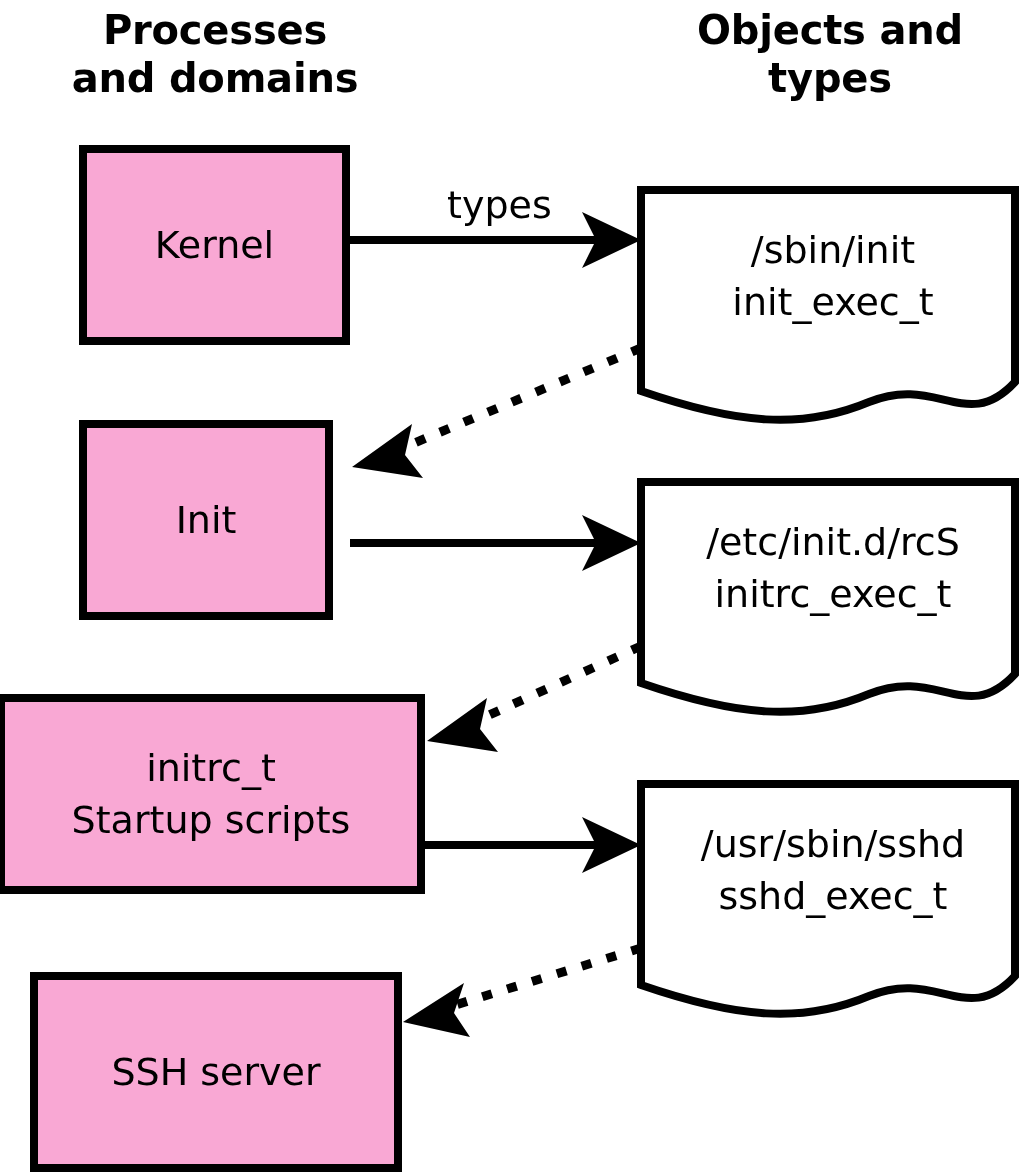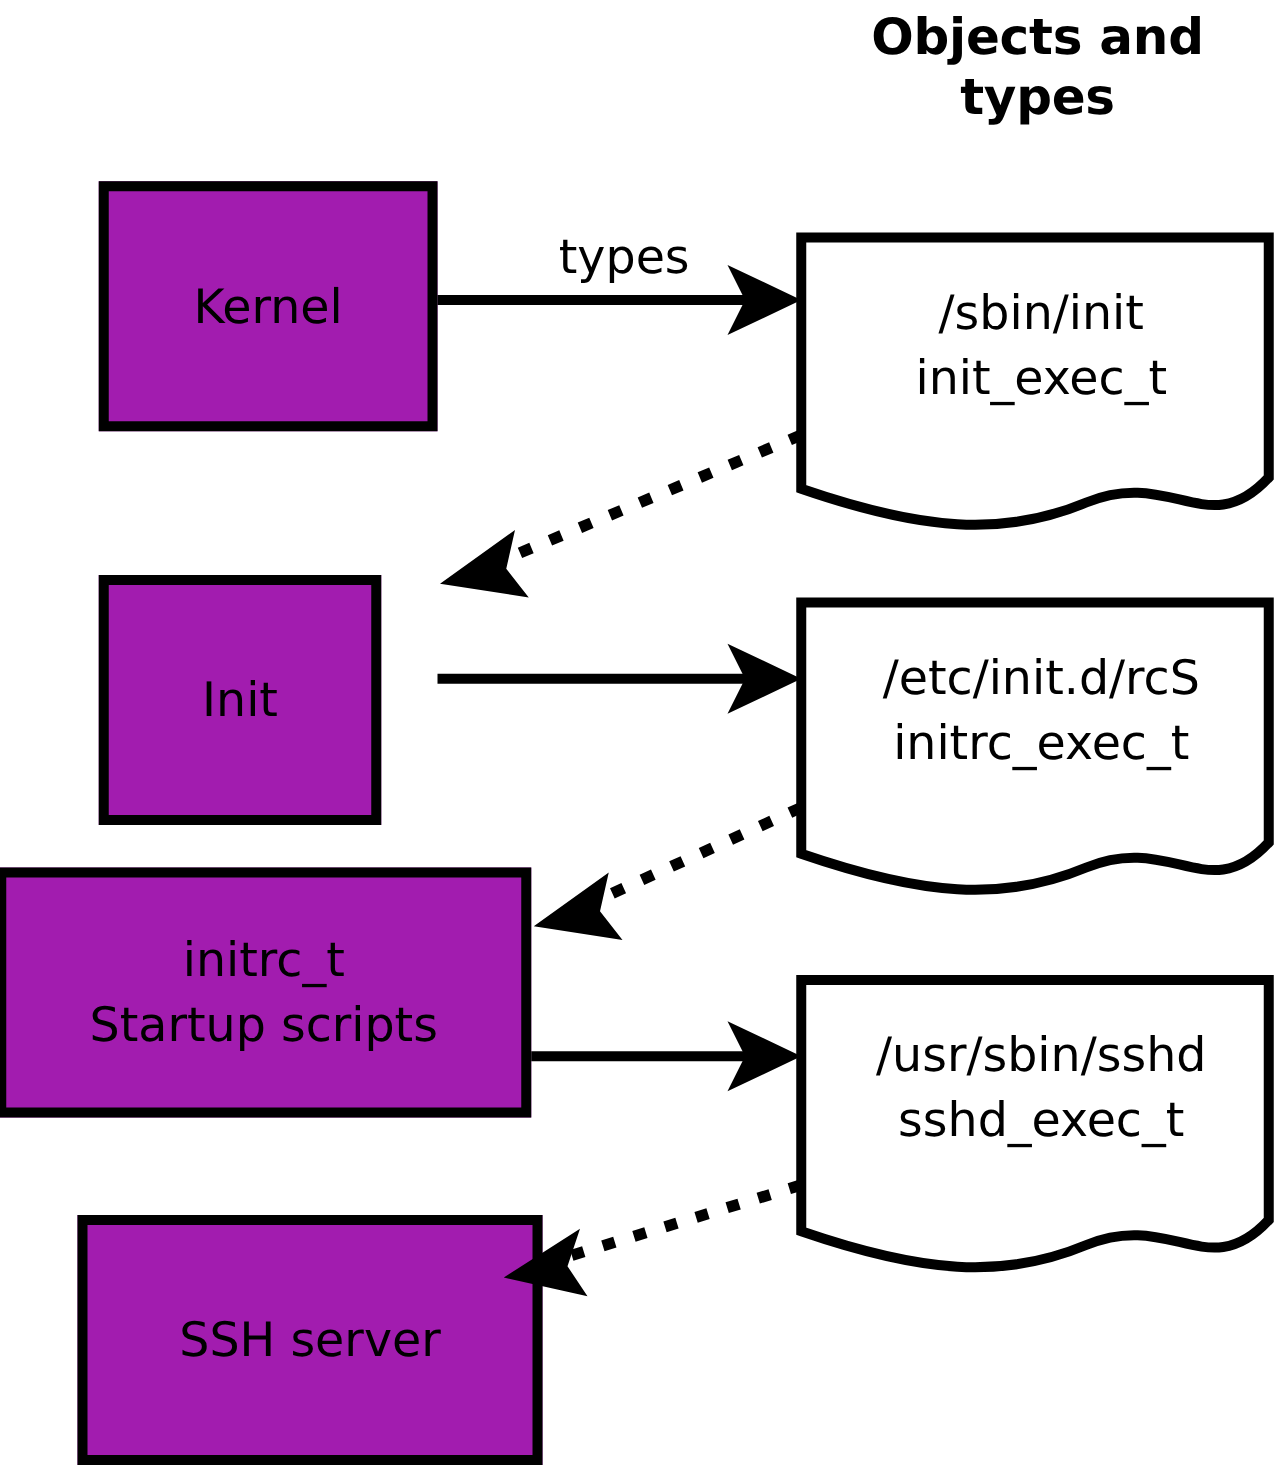--- a/index.html
+++ b/index.html
@@ -27,21 +27,21 @@
     letter-spacing: -0.2px;
     white-space: pre-line;
   }
   #title-processes { left: 15px; top: 6px; width: 400px; }
   #title-objects   { left: 630px; top: 6px; width: 400px; }
 
   .proc-box {
     position: absolute;
     box-sizing: border-box;
     border: 8px solid #000000;
-    background: #a21caf;
+    background: #f9a8d4;
     display: flex;
     flex-direction: column;
     align-items: center;
     justify-content: center;
     color: #000000;
   }
   .proc-box .line {
     font-size: 38px;
     line-height: 52px;
     white-space: nowrap;
@@ -77,37 +77,39 @@
     line-height: 42px;
     color: #000000;
     white-space: nowrap;
   }
 </style>
 </head>
 <body>
 
 <div id="canvas">
 
+  <div class="col-title" id="title-processes">Processes
+and domains</div>
   <div class="col-title" id="title-objects">Objects and
 types</div>
 
   <div class="proc-box" style="left:79px; top:145px; width:271px; height:200px;">
     <div class="line">Kernel</div>
   </div>
 
-  <div class="proc-box" style="left:79px; top:420px; width:226px; height:200px;margin-top:40px;">
+  <div class="proc-box" style="left:79px; top:420px; width:254px; height:200px;">
     <div class="line">Init</div>
   </div>
 
   <div class="proc-box" style="left:-3px; top:694px; width:428px; height:200px;">
     <div class="line">initrc_t</div>
     <div class="line">Startup scripts</div>
   </div>
 
-  <div class="proc-box" style="left:30px; top:972px; width:372px; height:200px;margin-left:32px;">
+  <div class="proc-box" style="left:30px; top:972px; width:372px; height:200px;">
     <div class="line">SSH server</div>
   </div>
 
   <div class="doc-shape" style="left:637px; top:186px; width:392px; height:243px;">
     <svg width="392" height="243" viewBox="0 0 392 243" aria-hidden="true">
       <path d="M4 4 L378 4 L378 196 C 330 248, 300 188, 232 216 C 165 244, 100 238, 4 205 Z" fill="#ffffff" stroke="#000000" stroke-width="8" stroke-linejoin="miter" stroke-linecap="butt"></path>
     </svg>
     <div class="doc-label" style="top:38px;">
       <div class="line">/sbin/init</div>
       <div class="line">init_exec_t</div>

